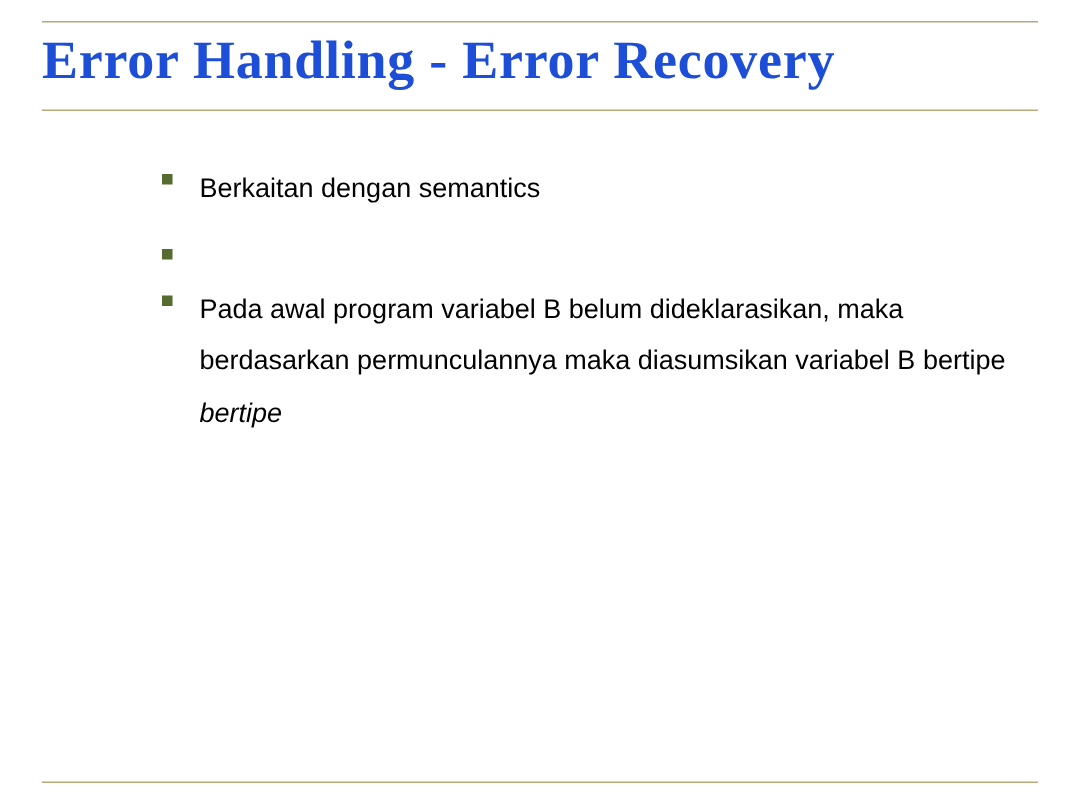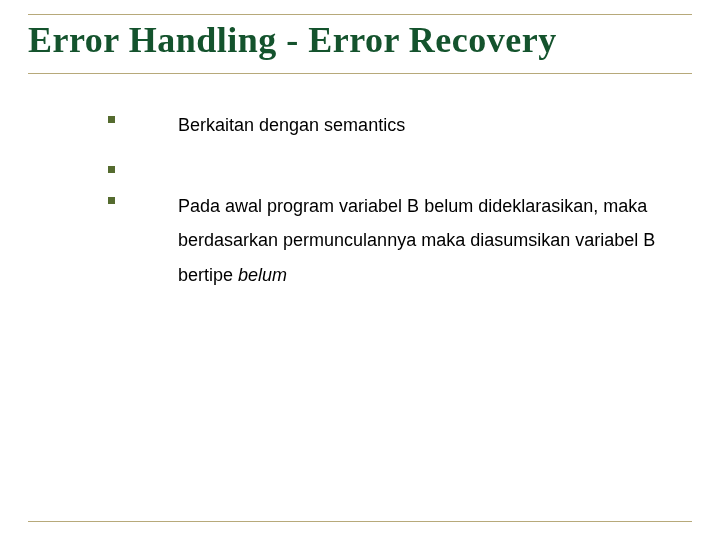--- a/index.html
+++ b/index.html
@@ -20,21 +20,21 @@
   .title-wrap {
     border-top: 1px solid #b7a97a;
     border-bottom: 1px solid #b7a97a;
     padding: 4px 0 12px 0;
     margin-bottom: 34px;
   }
   .title {
     font-family: "Times New Roman", Times, serif;
     font-weight: bold;
     font-size: 36px;
-    color: #14532d;
+    color: #1d4ed8;
     letter-spacing: 0.5px;
   }
   .top-level {
     display: flex;
     align-items: flex-start;
     margin-left: 20px;
     margin-bottom: 18px;
   }
   .bullet-round {
     width: 9px;
@@ -50,21 +50,20 @@
     font-weight: bold;
     color: #000;
   }
   .sub-list {
     margin-left: 80px;
   }
   .sub-item {
     display: flex;
     align-items: flex-start;
     margin-bottom: 16px;
-    gap: 45px;
   }
   .bullet-square {
     width: 7px;
     height: 7px;
     background: #556b2f;
     margin-top: 8px;
     margin-right: 18px;
     flex-shrink: 0;
   }
   .sub-text {
@@ -96,18 +95,18 @@
   <div class="sub-list">
     <div class="sub-item">
       <span class="bullet-square"></span>
       <span class="sub-text">Berkaitan dengan semantics</span>
     </div>
     <div class="sub-item">
       <span class="bullet-square"></span>
     </div>
     <div class="sub-item">
       <span class="bullet-square"></span>
-      <span class="sub-text"><span>Pada awal program variabel B belum dideklarasikan, maka berdasarkan permunculannya maka diasumsikan variabel B bertipe </span><span class="italic">belum</span></span>
+      <span class="sub-text"><span>Pada awal program variabel B belum dideklarasikan, maka berdasarkan permunculannya maka diasumsikan variabel B bertipe </span><span class="italic">bertipe</span></span>
     </div>
   </div>
 
   <div class="footer-line"></div>
 </div>
 
 </body></html>

